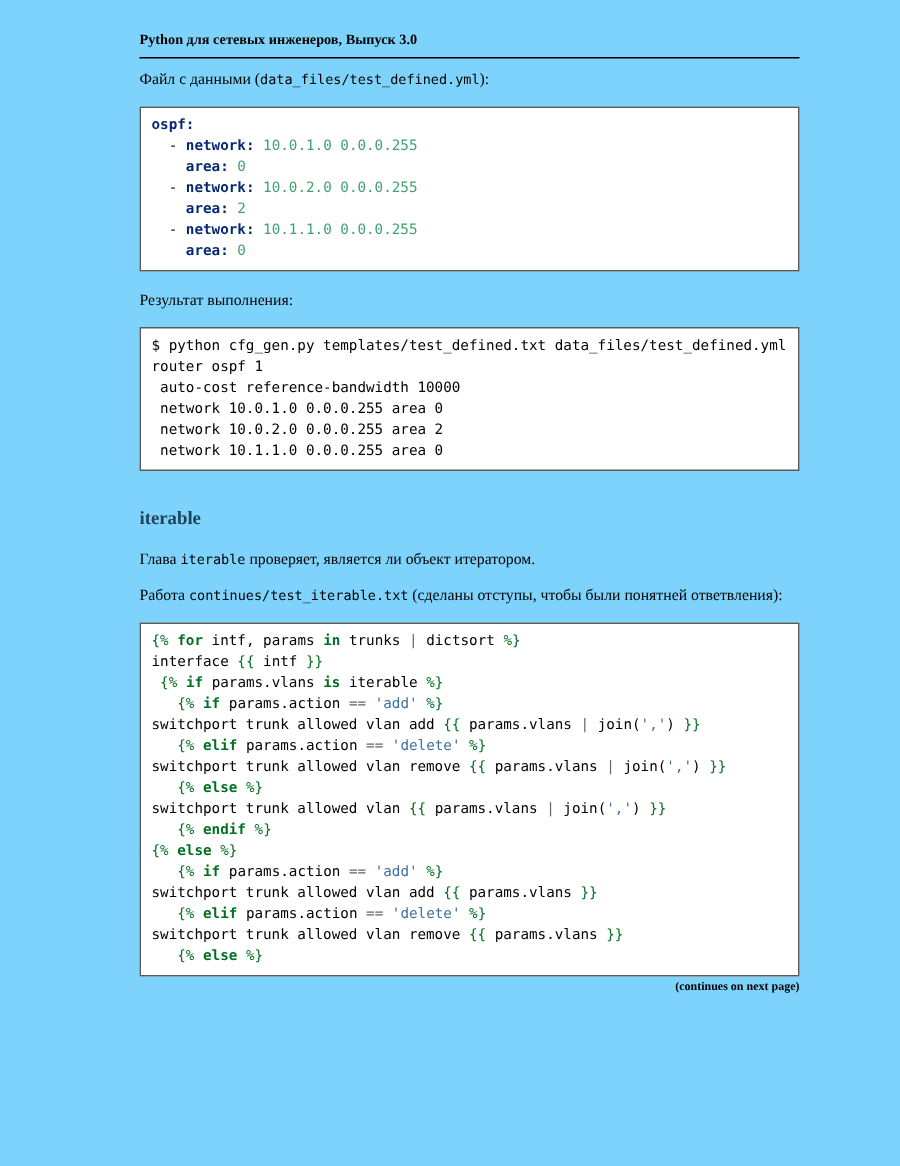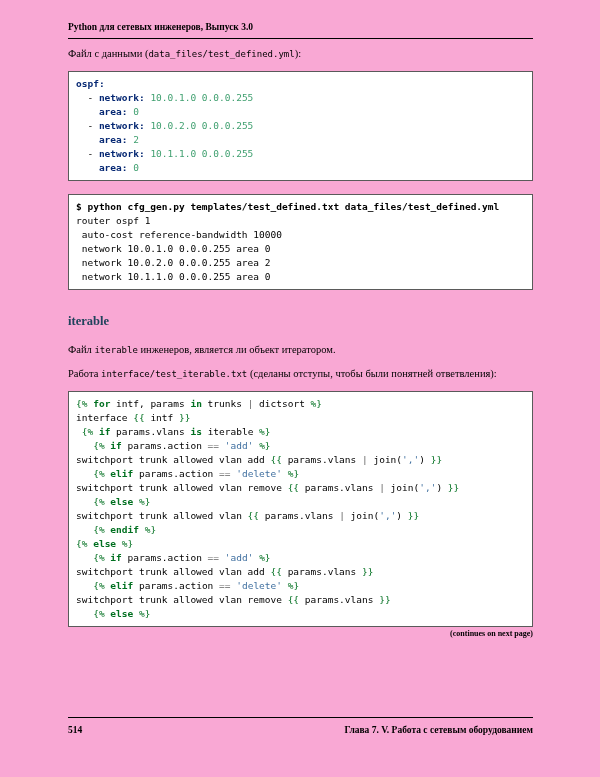--- a/index.html
+++ b/index.html
@@ -1,24 +1,25 @@
 <!DOCTYPE html>
 <html style="--c-heading: #20435c; --c-keyword: #007020; --c-preproc: #007020; --c-string: #4070a0; --c-operator: #666666; --c-name-tag: #062873; --c-number: #40a070; --c-border: #5a5a5a; --c-text: #000000;"><head>
 <meta charset="utf-8">
 <style>
   * { box-sizing: border-box; }
   html, body { margin: 0; padding: 0; background: #ffffff; }
   .page {
     position: relative;
     width: 600px;
     height: 777px;
-    background: #f9a8d4;
+    background: #7dd3fc;
     color: #000000;
     font-family: "Liberation Serif", "DejaVu Serif", serif;
     overflow: hidden;
+    padding-left: 25px;
   }
   .margins { padding-left: 68px; padding-right: 67px; }
 
   
   .header { padding-top: 21px; }
   .header-title { font-weight: bold; font-size: 9.5px; line-height: 12px; }
   .rule { border: none; border-top: 1px solid #000; margin-top: 5px; }
 
   
   .body {
@@ -57,21 +58,21 @@
   .code-line { min-height: 14px; }
 
   
   .tk-p  { color: var(--c-text, #000000); }
   .tk-k  { color: var(--c-keyword, #007020); font-weight: bold; }
   .tk-cp { color: var(--c-preproc, #007020); }
   .tk-s  { color: var(--c-string, #4070a0); }
   .tk-o  { color: var(--c-operator, #666666); }
   .tk-nt { color: var(--c-name-tag, #062873); font-weight: bold; }
   .tk-nv { color: var(--c-number, #40a070); }
-  .tk-b  { color: var(--c-text, #000000); font-weight: bold; }
+  .tk-b  { color: var(--c-text, #000000); font-weight: normal; }
 
   .continues {
     text-align: right;
     font-size: 8px;
     line-height: 10px;
     margin: 0 0 0 0;
     font-weight: bold;
   }
 
   
@@ -96,33 +97,30 @@
   <header class="header margins">
     <div class="header-title">Python для сетевых инженеров, Выпуск 3.0</div>
     <hr class="rule">
   </header>
 
   <main class="main margins">
     <p class="body para-first"><span class="tk-t">Файл с данными (</span><span class="tk-c">data_files/test_defined.yml</span><span class="tk-t">):</span></p>
 
     <pre class="codeblock"><div class="code-line"><span class="tk-nt">ospf:</span></div><div class="code-line"><span class="tk-p">  - </span><span class="tk-nt">network:</span><span class="tk-p"> </span><span class="tk-nv">10.0.1.0 0.0.0.255</span></div><div class="code-line"><span class="tk-p">    </span><span class="tk-nt">area:</span><span class="tk-p"> </span><span class="tk-nv">0</span></div><div class="code-line"><span class="tk-p">  - </span><span class="tk-nt">network:</span><span class="tk-p"> </span><span class="tk-nv">10.0.2.0 0.0.0.255</span></div><div class="code-line"><span class="tk-p">    </span><span class="tk-nt">area:</span><span class="tk-p"> </span><span class="tk-nv">2</span></div><div class="code-line"><span class="tk-p">  - </span><span class="tk-nt">network:</span><span class="tk-p"> </span><span class="tk-nv">10.1.1.0 0.0.0.255</span></div><div class="code-line"><span class="tk-p">    </span><span class="tk-nt">area:</span><span class="tk-p"> </span><span class="tk-nv">0</span></div></pre>
 
+    <p class="body"><span class="tk-t">Результат выполнения:</span></p>
 
     <pre class="codeblock"><div class="code-line"><span class="tk-b">$ python cfg_gen.py templates/test_defined.txt data_files/test_defined.yml</span></div><div class="code-line"><span class="tk-p">router ospf 1</span></div><div class="code-line"><span class="tk-p"> auto-cost reference-bandwidth 10000</span></div><div class="code-line"><span class="tk-p"> network 10.0.1.0 0.0.0.255 area 0</span></div><div class="code-line"><span class="tk-p"> network 10.0.2.0 0.0.0.255 area 2</span></div><div class="code-line"><span class="tk-p"> network 10.1.1.0 0.0.0.255 area 0</span></div></pre>
 
     <h2 class="section-heading">iterable</h2>
 
-    <p class="body"><span class="tk-t">Файл </span><span class="tk-c">iterable</span><span class="tk-t"> инженеров, является ли объект итератором.</span></p>
+    <p class="body"><span class="tk-t">Глава </span><span class="tk-c">iterable</span><span class="tk-t"> проверяет, является ли объект итератором.</span></p>
 
 
-    <p class="body"><span class="tk-t">Работа </span><span class="tk-c">interface/test_iterable.txt</span><span class="tk-t"> (сделаны отступы, чтобы были понятней ответвления):</span></p>
+    <p class="body"><span class="tk-t">Работа </span><span class="tk-c">continues/test_iterable.txt</span><span class="tk-t"> (сделаны отступы, чтобы были понятней ответвления):</span></p>
 
     <pre class="codeblock last"><div class="code-line"><span class="tk-cp">{%</span><span class="tk-p"> </span><span class="tk-k">for</span><span class="tk-p"> intf, params </span><span class="tk-k">in</span><span class="tk-p"> trunks </span><span class="tk-o">|</span><span class="tk-p"> dictsort </span><span class="tk-cp">%}</span></div><div class="code-line"><span class="tk-p">interface </span><span class="tk-cp">{{</span><span class="tk-p"> intf </span><span class="tk-cp">}}</span></div><div class="code-line"><span class="tk-p"> </span><span class="tk-cp">{%</span><span class="tk-p"> </span><span class="tk-k">if</span><span class="tk-p"> params.vlans </span><span class="tk-k">is</span><span class="tk-p"> iterable </span><span class="tk-cp">%}</span></div><div class="code-line"><span class="tk-p">   </span><span class="tk-cp">{%</span><span class="tk-p"> </span><span class="tk-k">if</span><span class="tk-p"> params.action </span><span class="tk-o">==</span><span class="tk-p"> </span><span class="tk-s">'add'</span><span class="tk-p"> </span><span class="tk-cp">%}</span></div><div class="code-line"><span class="tk-p">switchport trunk allowed vlan add </span><span class="tk-cp">{{</span><span class="tk-p"> params.vlans </span><span class="tk-o">|</span><span class="tk-p"> join(</span><span class="tk-s">','</span><span class="tk-p">) </span><span class="tk-cp">}}</span></div><div class="code-line"><span class="tk-p">   </span><span class="tk-cp">{%</span><span class="tk-p"> </span><span class="tk-k">elif</span><span class="tk-p"> params.action </span><span class="tk-o">==</span><span class="tk-p"> </span><span class="tk-s">'delete'</span><span class="tk-p"> </span><span class="tk-cp">%}</span></div><div class="code-line"><span class="tk-p">switchport trunk allowed vlan remove </span><span class="tk-cp">{{</span><span class="tk-p"> params.vlans </span><span class="tk-o">|</span><span class="tk-p"> join(</span><span class="tk-s">','</span><span class="tk-p">) </span><span class="tk-cp">}}</span></div><div class="code-line"><span class="tk-p">   </span><span class="tk-cp">{%</span><span class="tk-p"> </span><span class="tk-k">else</span><span class="tk-p"> </span><span class="tk-cp">%}</span></div><div class="code-line"><span class="tk-p">switchport trunk allowed vlan </span><span class="tk-cp">{{</span><span class="tk-p"> params.vlans </span><span class="tk-o">|</span><span class="tk-p"> join(</span><span class="tk-s">','</span><span class="tk-p">) </span><span class="tk-cp">}}</span></div><div class="code-line"><span class="tk-p">   </span><span class="tk-cp">{%</span><span class="tk-p"> </span><span class="tk-k">endif</span><span class="tk-p"> </span><span class="tk-cp">%}</span></div><div class="code-line"><span class="tk-cp">{%</span><span class="tk-p"> </span><span class="tk-k">else</span><span class="tk-p"> </span><span class="tk-cp">%}</span></div><div class="code-line"><span class="tk-p">   </span><span class="tk-cp">{%</span><span class="tk-p"> </span><span class="tk-k">if</span><span class="tk-p"> params.action </span><span class="tk-o">==</span><span class="tk-p"> </span><span class="tk-s">'add'</span><span class="tk-p"> </span><span class="tk-cp">%}</span></div><div class="code-line"><span class="tk-p">switchport trunk allowed vlan add </span><span class="tk-cp">{{</span><span class="tk-p"> params.vlans </span><span class="tk-cp">}}</span></div><div class="code-line"><span class="tk-p">   </span><span class="tk-cp">{%</span><span class="tk-p"> </span><span class="tk-k">elif</span><span class="tk-p"> params.action </span><span class="tk-o">==</span><span class="tk-p"> </span><span class="tk-s">'delete'</span><span class="tk-p"> </span><span class="tk-cp">%}</span></div><div class="code-line"><span class="tk-p">switchport trunk allowed vlan remove </span><span class="tk-cp">{{</span><span class="tk-p"> params.vlans </span><span class="tk-cp">}}</span></div><div class="code-line"><span class="tk-p">   </span><span class="tk-cp">{%</span><span class="tk-p"> </span><span class="tk-k">else</span><span class="tk-p"> </span><span class="tk-cp">%}</span></div></pre>
 
     <div class="continues">(continues on next page)</div>
   </main>
 
-  <footer class="footer">
-    <span class="page-number">514</span>
-    <span class="chapter">Глава 7.  V. Работа с сетевым оборудованием</span>
-  </footer>
 
 </div>
 
 </body></html>

